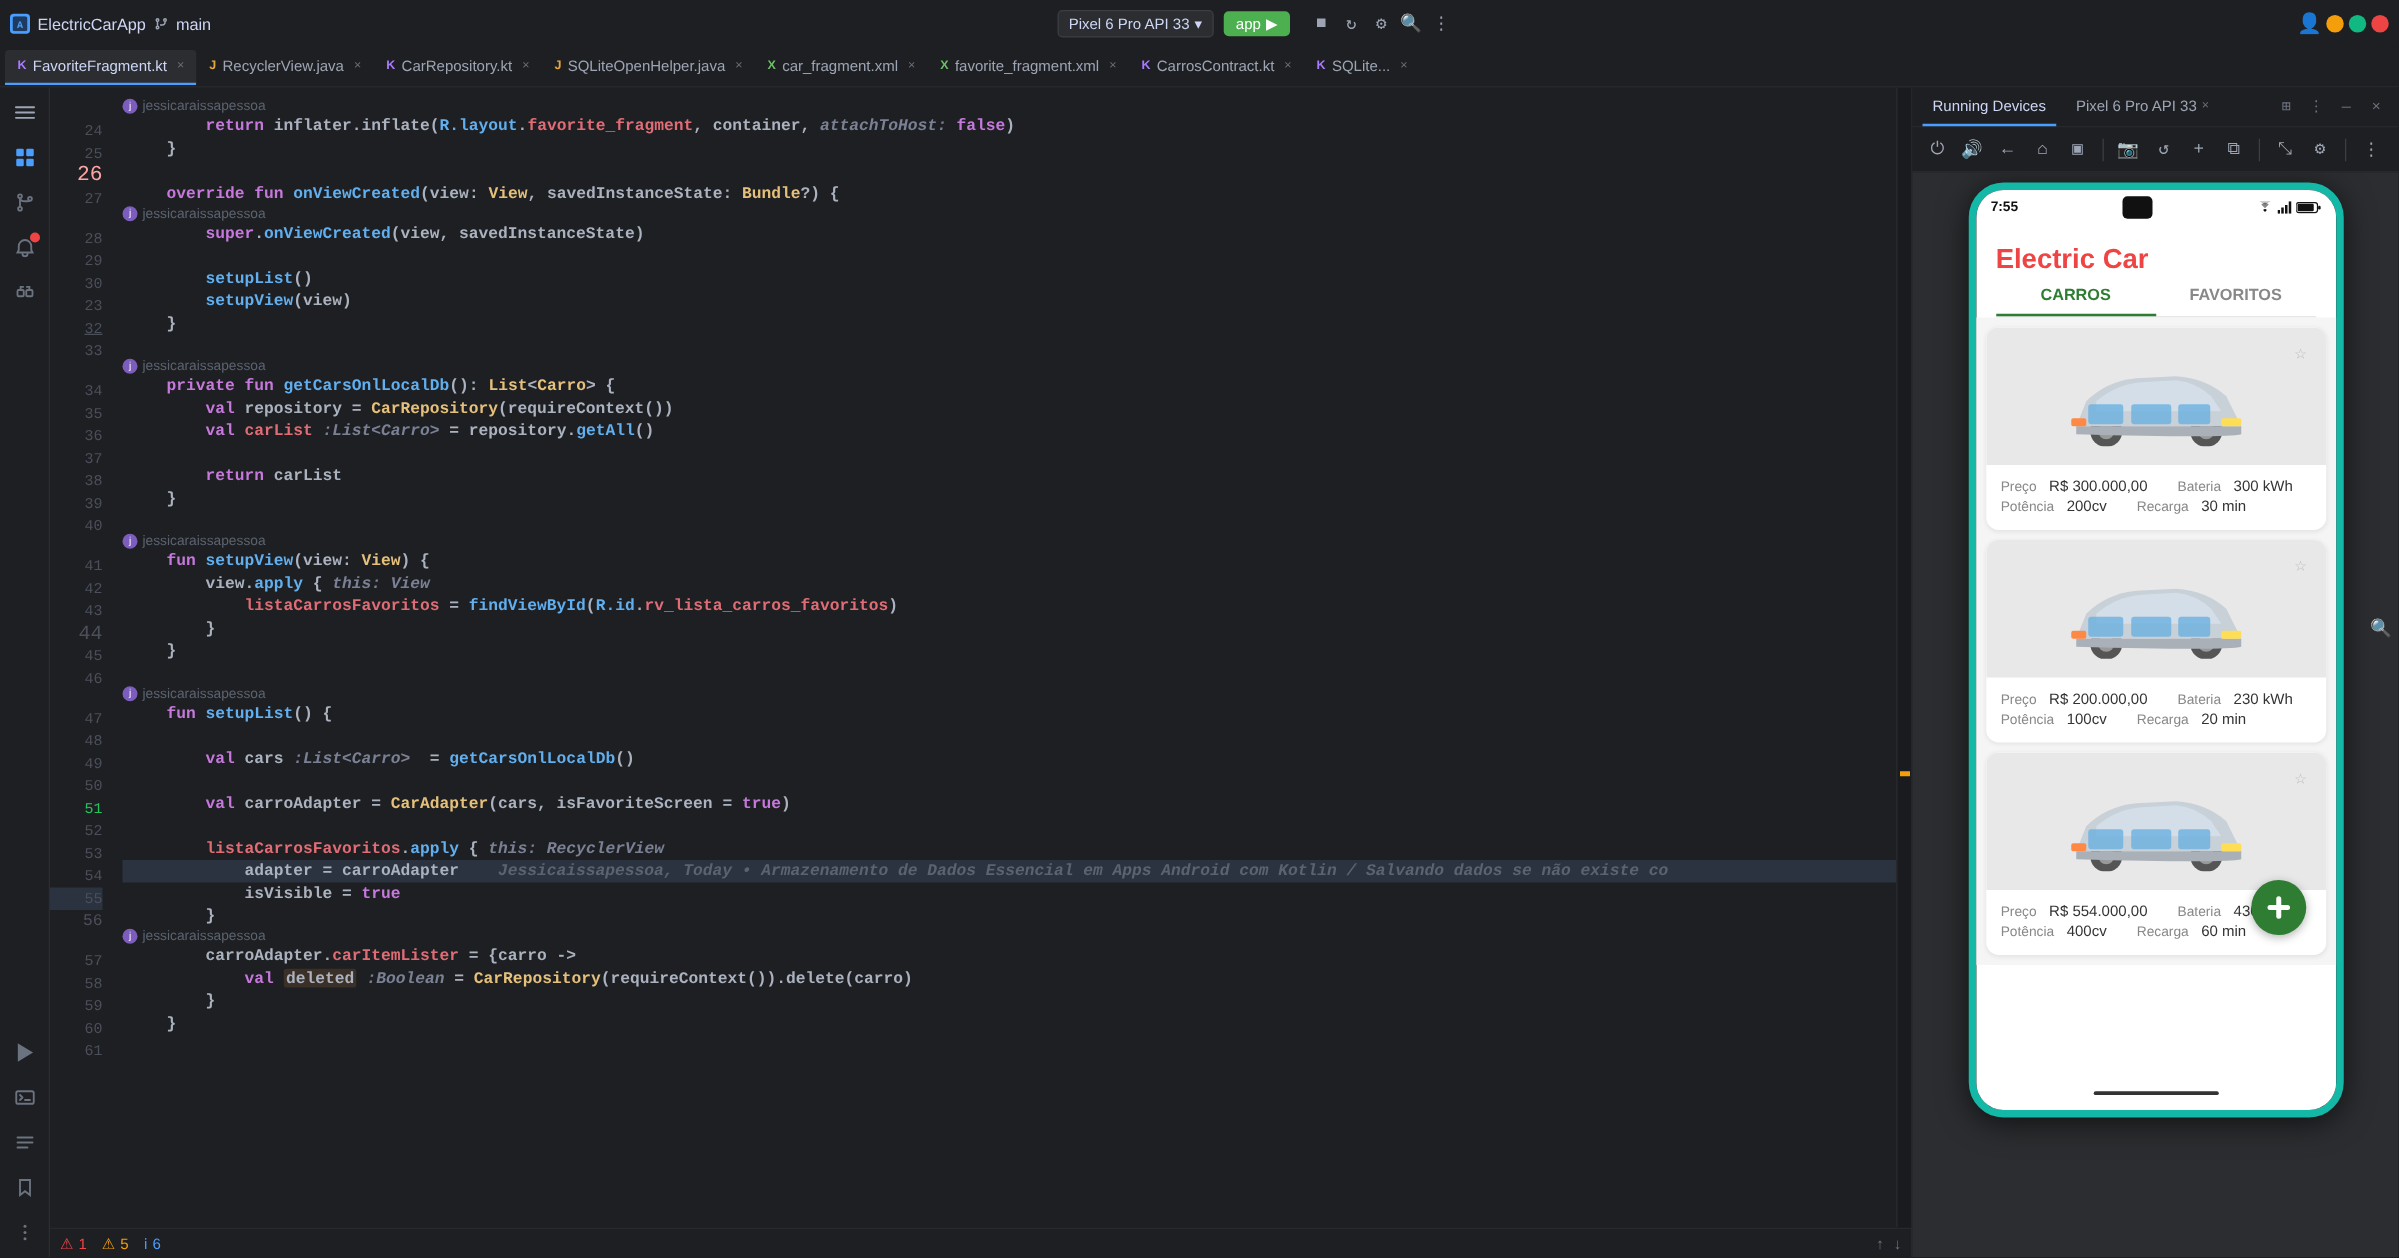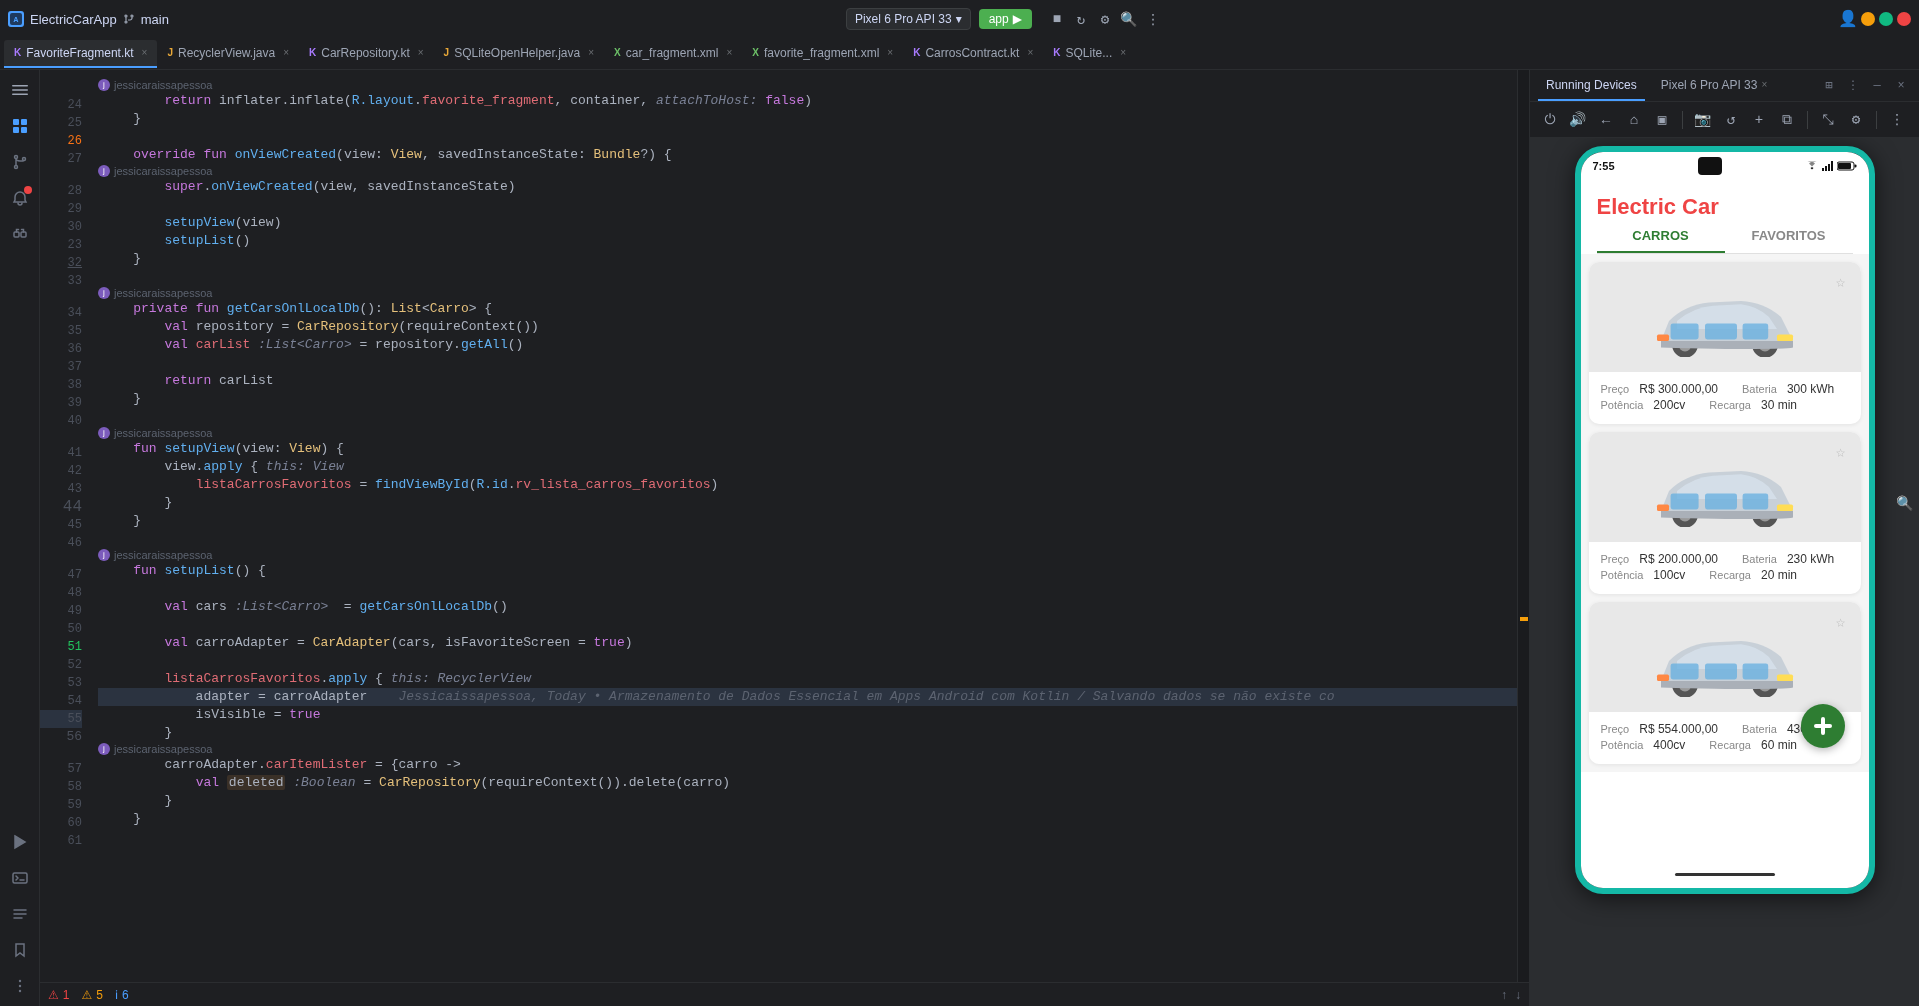--- a/index.html
+++ b/index.html
@@ -211,20 +211,21 @@
       overflow: auto;
       font-size: 13px;
       line-height: 18px;
       color: #abb2bf;
     }
     .code-line {
       height: 18px;
       white-space: pre;
       display: block;
       padding-left: 4px;
+      font-weight: bold;
     }
     .code-line.highlighted { background: #2b3340; }
     .kw { color: #c678dd; }
     .fn { color: #61afef; }
     .type { color: #e5c07b; }
     .comment { color: #5c6370; font-style: italic; }
     .var-name { color: #e06c75; }
     .italic-gray { color: #7a8195; font-style: italic; }
     .status-item { display: flex; align-items: center; gap: 4px; }
     .status-warning { color: #f59e0b; }
@@ -649,21 +650,21 @@
     </div>
   </div>
 
   <div class="editor-area">
     <div class="code-editor">
       <div class="line-numbers">
         <div style="height:14px; line-height:14px; margin-bottom:4px;"></div>
 
         <div style="height:18px; line-height:18px; font-size:12px; color:#4a4f5a;">24</div>
         <div style="height:18px; line-height:18px; font-size:12px; color:#4a4f5a;">25</div>
-        <div style="height:18px; line-height:18px; font-size:12px; color:#f97316;">26</div>
+        <div style="height:18px; line-height:18px; font-size:17px; color:#fca5a5;">26</div>
         <div style="height:18px; line-height:18px; font-size:12px; color:#4a4f5a;">27</div>
         <div style="height:14px; line-height:14px;"></div>
         <div style="height:18px; line-height:18px; font-size:12px; color:#4a4f5a;">28</div>
         <div style="height:18px; line-height:18px; font-size:12px; color:#4a4f5a;">29</div>
         <div style="height:18px; line-height:18px; font-size:12px; color:#4a4f5a;">30</div>
         <div style="height:18px; line-height:18px; font-size:12px; color:#4a4f5a;">23</div>
         <div style="height:18px; line-height:18px; font-size:12px; color:#4a4f5a;text-decoration:underline;">32</div>
         <div style="height:18px; line-height:18px; font-size:12px; color:#4a4f5a;">33</div>
         <div style="height:14px; line-height:14px;"></div>
         <div style="height:18px; line-height:18px; font-size:12px; color:#4a4f5a;">34</div>
@@ -708,22 +709,22 @@
         <span class="code-line">    }</span>
         <span class="code-line"></span>
         <span class="code-line">    <span class="kw">override</span> <span class="kw">fun</span> <span class="fn">onViewCreated</span>(view: <span class="type">View</span>, savedInstanceState: <span class="type">Bundle</span>?) {</span>
 
         <div class="author-line" style="padding-left:0;">
           <span class="author-avatar">j</span>
           <span style="color:#5c6370; font-size:11px;">jessicaraissapessoa</span>
         </div>
         <span class="code-line">        <span class="kw">super</span>.<span class="fn">onViewCreated</span>(view, savedInstanceState)</span>
         <span class="code-line"></span>
+        <span class="code-line">        <span class="fn">setupList</span>()</span>
         <span class="code-line">        <span class="fn">setupView</span>(view)</span>
-        <span class="code-line">        <span class="fn">setupList</span>()</span>
         <span class="code-line">    }</span>
         <span class="code-line"></span>
 
         <div class="author-line" style="padding-left:0;">
           <span class="author-avatar">j</span>
           <span style="color:#5c6370; font-size:11px;">jessicaraissapessoa</span>
         </div>
         <span class="code-line">    <span class="kw">private</span> <span class="kw">fun</span> <span class="fn">getCarsOnlLocalDb</span>(): <span class="type">List</span>&lt;<span class="type">Carro</span>&gt; {</span>
         <span class="code-line">        <span class="kw">val</span> repository = <span class="type">CarRepository</span>(requireContext())</span>
         <span class="code-line">        <span class="kw">val</span> <span class="var-name">carList</span> <span class="italic-gray">:List&lt;Carro&gt;</span> = repository.<span class="fn">getAll</span>()</span>

